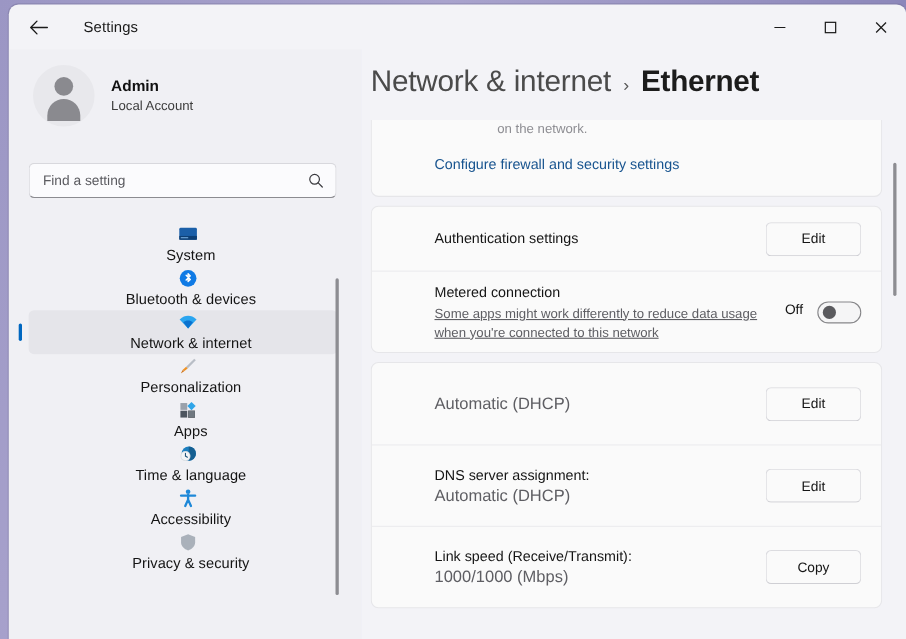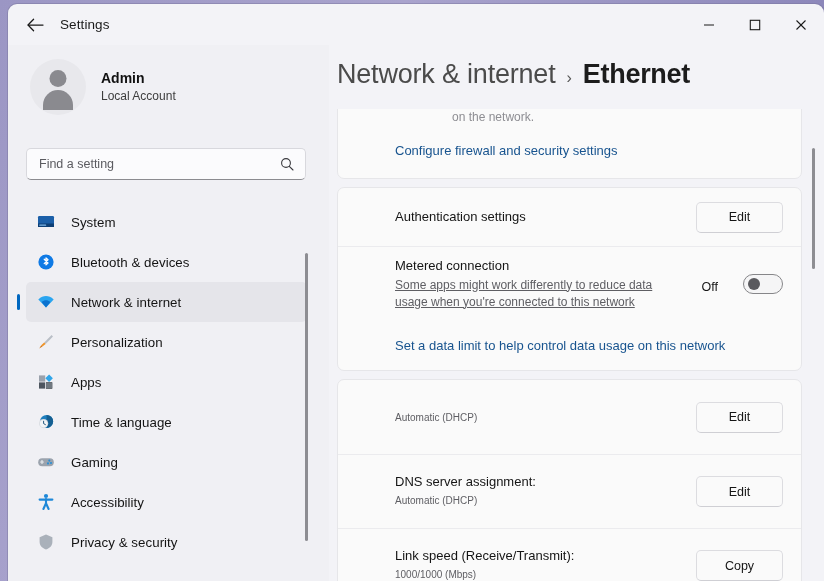--- a/index.html
+++ b/index.html
@@ -33,21 +33,21 @@
   }
   #back-btn {
     width: 34px; height: 30px;
     margin-left: 10px;
     border-radius: 4px;
     display: flex; align-items: center; justify-content: center;
     cursor: pointer;
   }
   #back-btn svg { display: block; }
   #app-title {
-    margin-left: 8px;
+    margin-left: 24px;
     font-size: 13.5px;
     color: #1a1a1a;
     letter-spacing: .1px;
   }
   #win-controls {
     margin-left: auto;
     display: flex; height: 41px;
   }
   .wc {
     width: 46px; height: 41px;
@@ -121,20 +121,21 @@
     width: 321px; height: 387px;
     overflow: hidden;
   }
   .nav-item {
     position: relative;
     height: 40px;
     margin: 0 22px 0 18px;
     border-radius: 5px;
     display: flex; align-items: center;
     cursor: pointer;
+    flex-direction: column;
   }
   .nav-item.selected { background: #e5e5ea; }
   .nav-item .sel-bar {
     position: absolute; left: -9px; top: 50%;
     transform: translateY(-50%);
     width: 3px; height: 16px;
     border-radius: 2px;
     background: #0067c0;
     display: none;
   }
@@ -207,42 +208,42 @@
   .row-texts { flex: 1; padding-right: 14px; }
   .row-title {
     font-size: 13px; color: #151515;
     line-height: 18px;
   }
   .row-sub {
     font-size: 12px; color: #5e5e63;
     line-height: 17px; margin-top: 2px; text-decoration: underline;
   }
   .row-value {
-    font-size: 10px; color: #5e5e63;
+    font-size: 15px; color: #5e5e63;
     line-height: 18px; margin-top: 1px;
   }
   .row-link {
     font-size: 13px; color: #18548f;
     cursor: pointer;
   }
 
   .btn {
     flex: none;
     min-width: 87px; height: 31px;
     padding: 0 14px;
     background: #fafafa;
     border: 1px solid #dcdce0;
     border-bottom-color: #cfcfd4;
     border-radius: 5px;
     font-family: "Liberation Sans", sans-serif;
     font-size: 12.5px; color: #151515;
     cursor: pointer;
   }
 
-  .toggle-wrap { display: flex; align-items: flex-end; flex: none; gap: 12px; }
+  .toggle-wrap { display: flex; align-items: flex-start; flex: none; }
   .toggle-state {
     font-size: 12.5px; color: #151515;
     margin-right: 13px;
   }
   .toggle {
     width: 40px; height: 20px;
     border-radius: 10px;
     border: 1px solid #868689;
     background: #f5f5f6;
     position: relative;
@@ -399,34 +400,20 @@
             <circle cx="9.6" cy="8.4" r="6.5" fill="#1d7fbf"></circle>
             <path d="M9.6 1.9 A6.5 6.5 0 0 1 9.6 14.9 Z" fill="#155f91"></path>
             <circle cx="6.6" cy="10.6" r="4.6" fill="#d9dde2"></circle>
             <circle cx="6.6" cy="10.6" r="3.7" fill="#f3f5f7"></circle>
             <path d="M6.6 8.2 L6.6 10.6 L8.4 11.6" fill="none" stroke="#25587d" stroke-width="1" stroke-linecap="round"></path>
           </svg>
         </span>
         <span class="nav-label">Time &amp; language</span>
       </div>
 
-      <div class="nav-item">
-
-        <span class="nav-ico">
-          <svg width="18" height="18" viewBox="0 0 18 18">
-            <rect x="1.2" y="5.2" width="15.6" height="8" rx="4" fill="#9ba3ad"></rect>
-            <line x1="5" y1="7.6" x2="5" y2="10.4" stroke="#e8ebee" stroke-width="1.2" stroke-linecap="round"></line>
-            <line x1="3.6" y1="9" x2="6.4" y2="9" stroke="#e8ebee" stroke-width="1.2" stroke-linecap="round"></line>
-            <circle cx="12.3" cy="7.6" r="1.05" fill="#2a8fd6"></circle>
-            <circle cx="14" cy="10" r="1.05" fill="#2a8fd6"></circle>
-            <circle cx="11" cy="10.4" r="1.05" fill="#2a8fd6"></circle>
-          </svg>
-        </span>
-        <span class="nav-label">Gaming</span>
-      </div>
 
       <div class="nav-item">
 
         <span class="nav-ico">
           <svg width="18" height="18" viewBox="0 0 18 18">
             <circle cx="9" cy="3" r="2.1" fill="#1e88d8"></circle>
             <path d="M2.6 6.6 L15.4 6.6" stroke="#1e88d8" stroke-width="2.1" stroke-linecap="round"></path>
             <path d="M9 6 L9 10.2 M9 10.2 L6.4 16 M9 10.2 L11.6 16" stroke="#1e88d8" stroke-width="2.1" stroke-linecap="round" fill="none"></path>
           </svg>
         </span>
@@ -484,25 +471,20 @@
             <div class="row-sub">Some apps might work differently to reduce data usage when you're connected to this network</div>
           </div>
           <div class="toggle-wrap">
             <span class="toggle-state">Off</span>
             <div class="toggle">
               <div class="knob"></div>
             </div>
           </div>
         </div>
 
-        <div class="row" style="min-height:50px;border-top:none">
-          <div class="row-texts">
-            <span class="row-link">Set a data limit to help control data usage on this network</span>
-          </div>
-        </div>
       </div>
 
       <div class="card">
         <div class="row" style="min-height:74px">
           <div class="row-texts">
             <div class="row-value">Automatic (DHCP)</div>
           </div>
           <button class="btn">Edit</button>
         </div>
 

